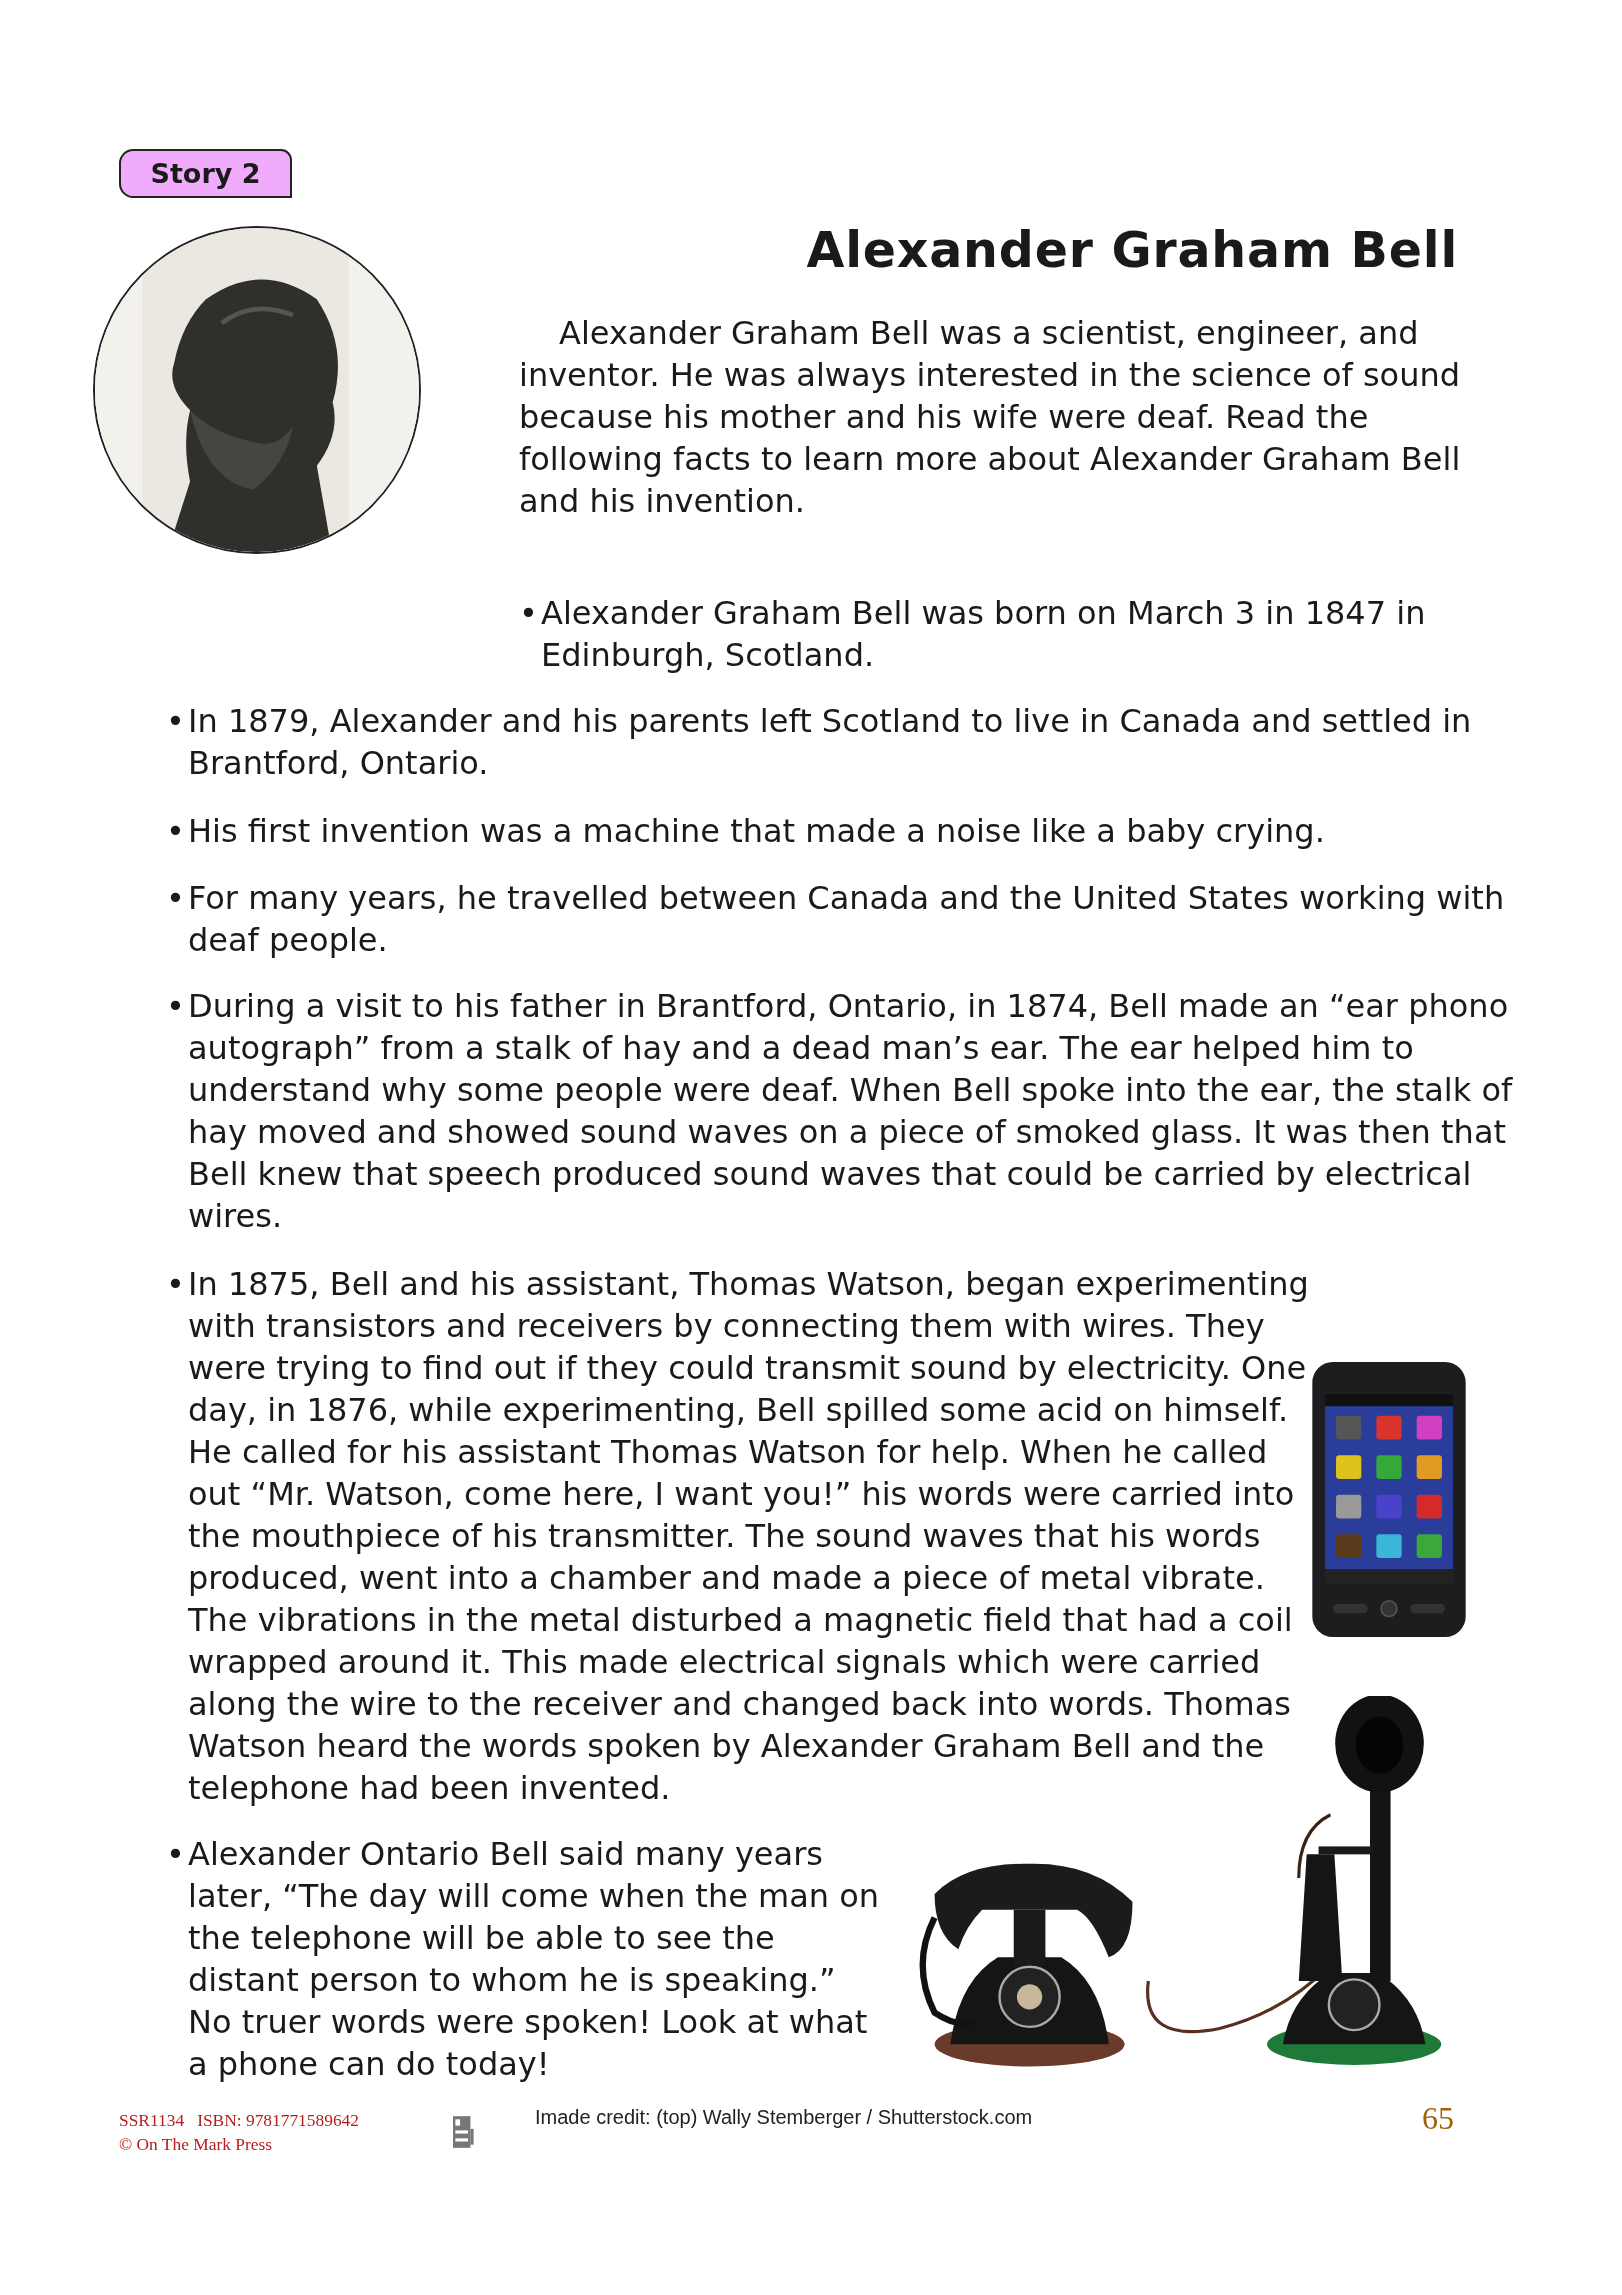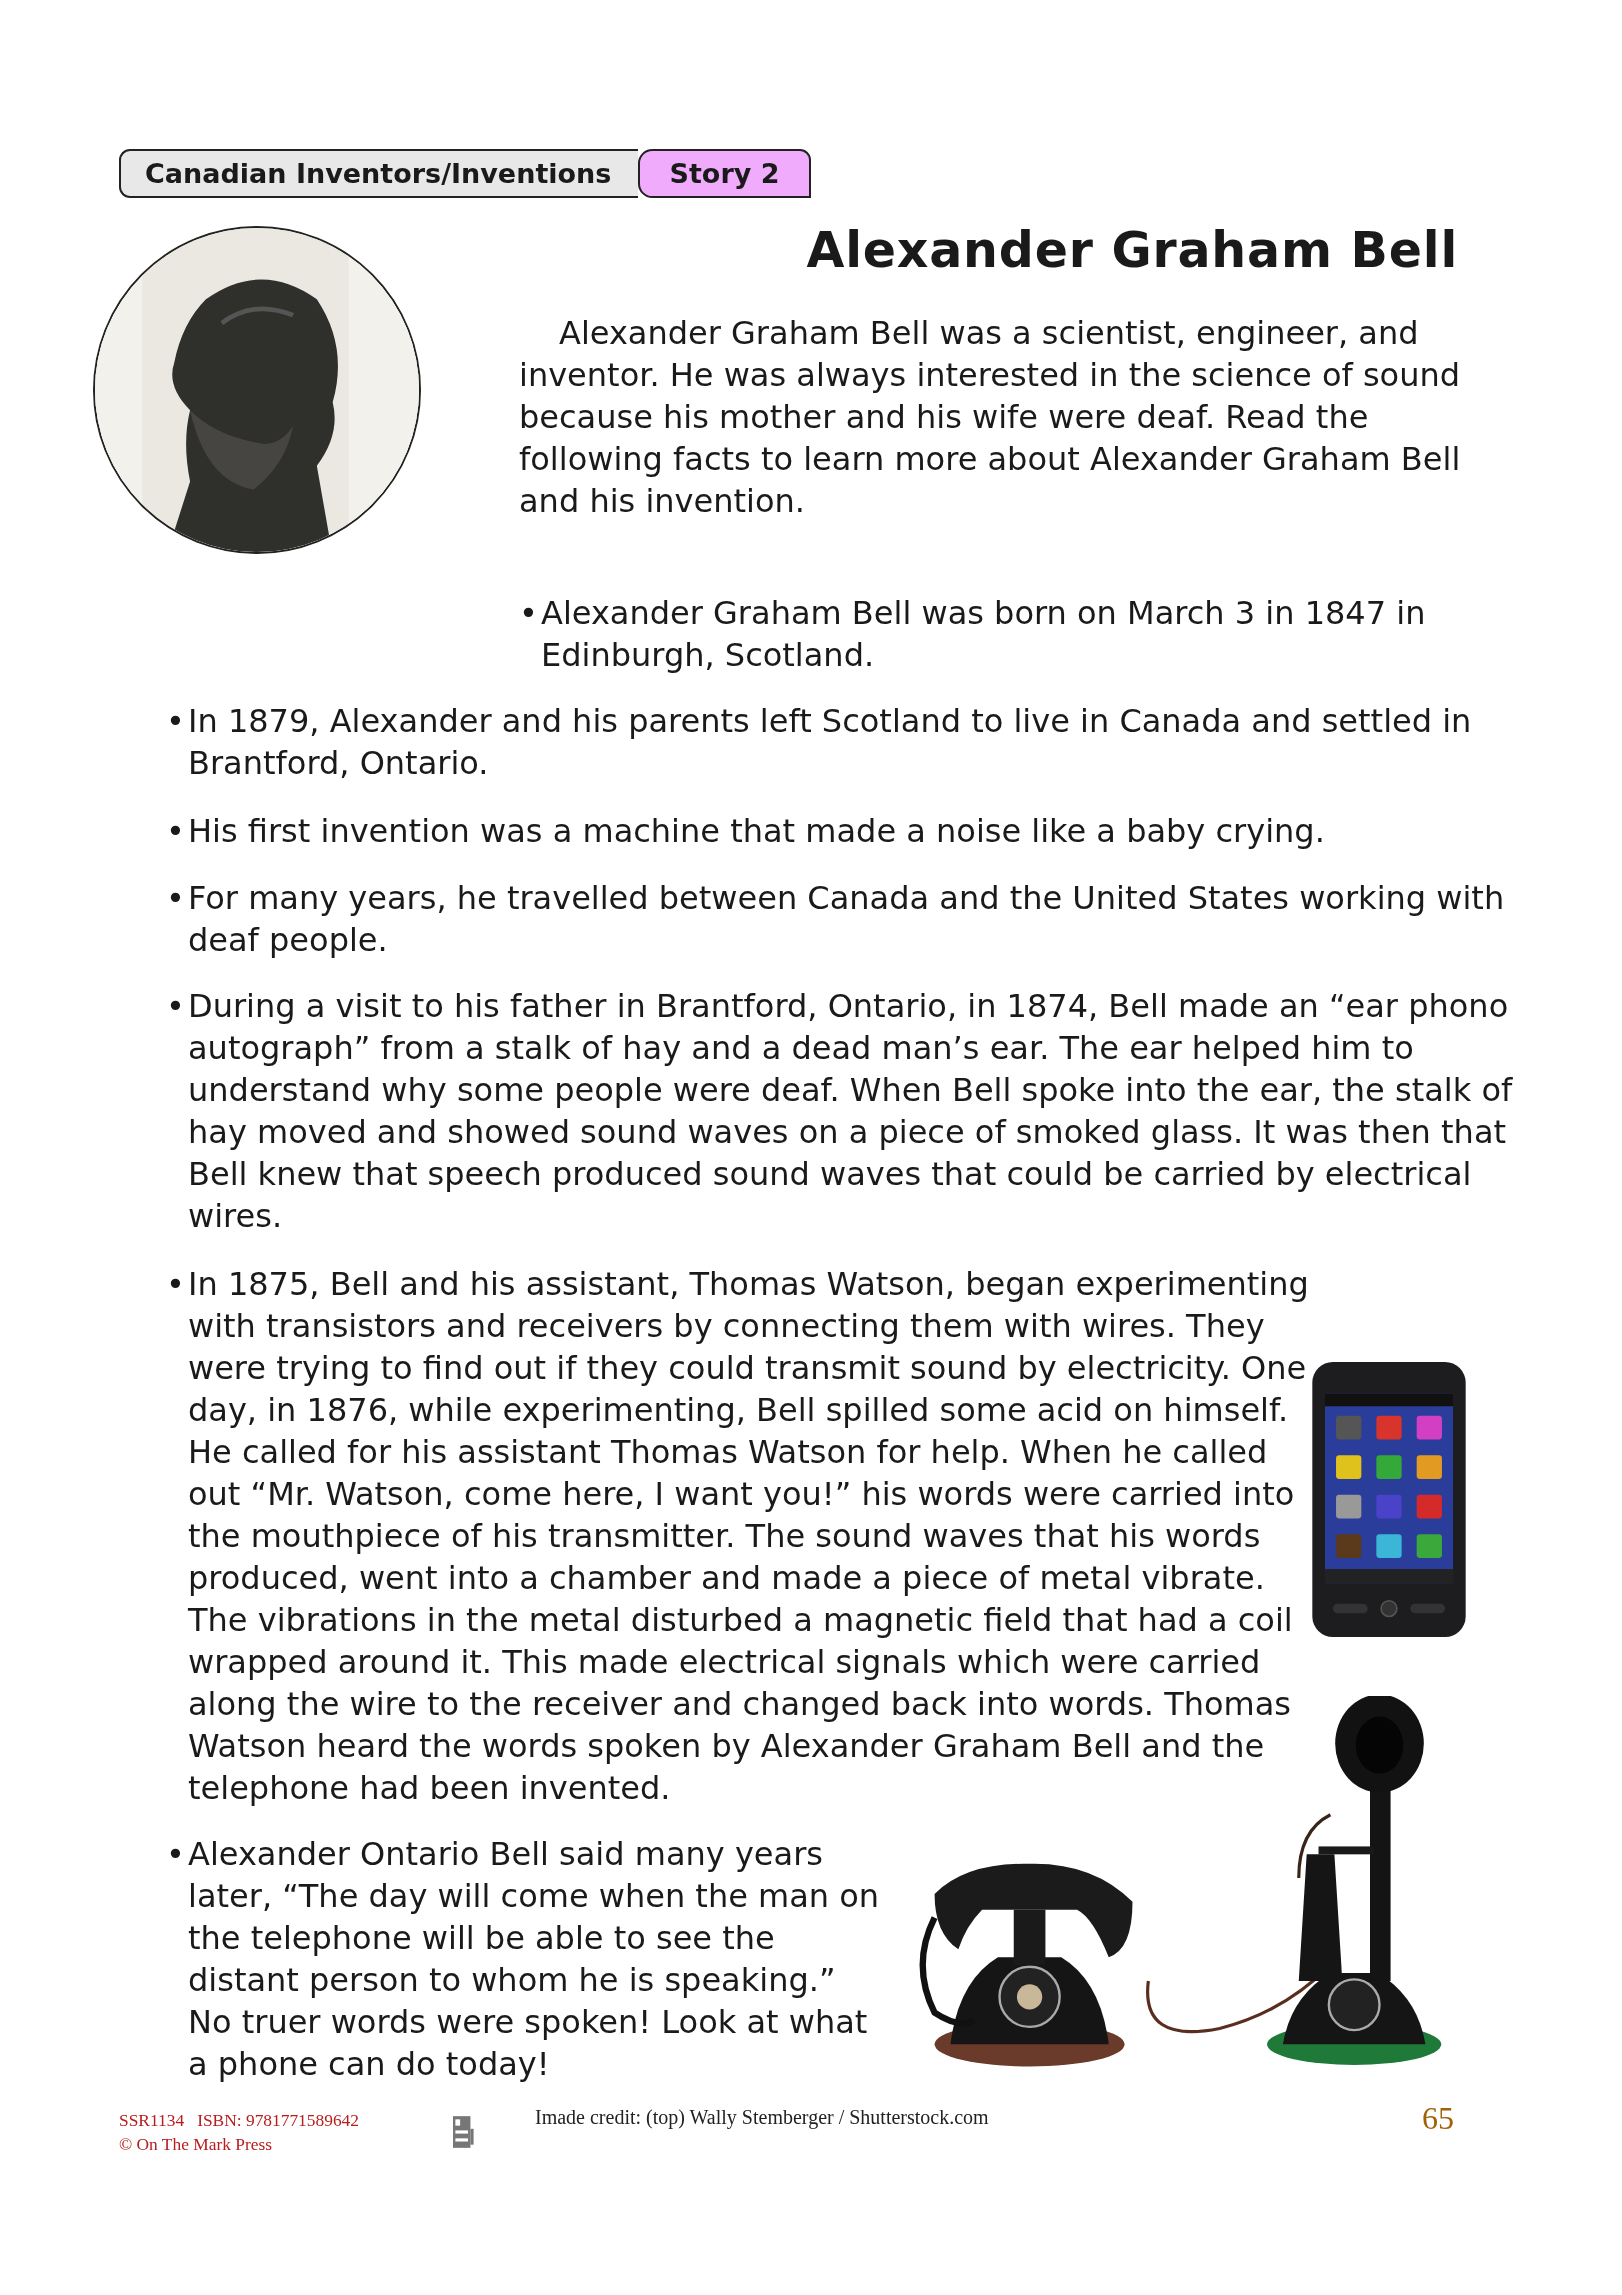--- a/index.html
+++ b/index.html
@@ -25,30 +25,29 @@
   .b3 { left:166px; top:770px; width:1331px; }
   .b4 { left:166px; top:837px; width:1347px; }
   .b5 { left:166px; top:945px; width:1347px; }
   .b6 { left:166px; top:1223px; width:1331px; }
   .b7 { left:166px; top:1793px; width:697px; }
   .phone { position:absolute; left:1306px; top:1357px; width:166px; height:285px; }
   .phones { position:absolute; left:887px; top:1696px; width:586px; height:380px; }
   .footer-left { position:absolute; left:119px; top:2108px; font-family:"Liberation Serif", serif;
                  font-size:17.4px; color:#b91c1c; line-height:24px; }
   .footer-icon { position:absolute; left:453px; top:2116px; width:20.6px; height:32px; }
-  .footer-credit { position:absolute; left:535px; top:2106px; font-family:Liberation Serif, serif;
+  .footer-credit { position:absolute; left:535px; top:2106px; font-family:Liberation Sans, sans-serif;
                    font-size:20px; color:#222; }
   .page-num { position:absolute; left:1422px; top:2100px; font-family:"Liberation Serif", serif;
               font-size:32px; color:#a16207; }
 </style>
 </head>
 <body>
 
 <div class="header-bar">
-  <div class="series-tab">Canadian Inventors/Inventions</div>
   <div class="story-tab">Story 2</div>
 </div>
 
 <div class="portrait">
   <svg width="328" height="328" viewBox="0 0 414 414">
     <rect width="414" height="414" fill="#ebe8e2"></rect>
     <rect x="0" y="0" width="60" height="414" fill="#f3f1ec"></rect>
     <rect x="320" y="0" width="94" height="414" fill="#f3f1ec"></rect>
     <path d="M140 90 Q210 40 280 90 Q320 150 300 220 Q310 260 280 300 L300 414 L90 414 L120 320 Q110 270 120 230 Q90 200 100 170 Q110 120 140 90Z" fill="#2f2f2c"></path>
     <path d="M120 230 Q140 320 200 330 Q240 300 250 250 Q230 280 200 270 Q150 260 120 230Z" fill="#464542"></path>

